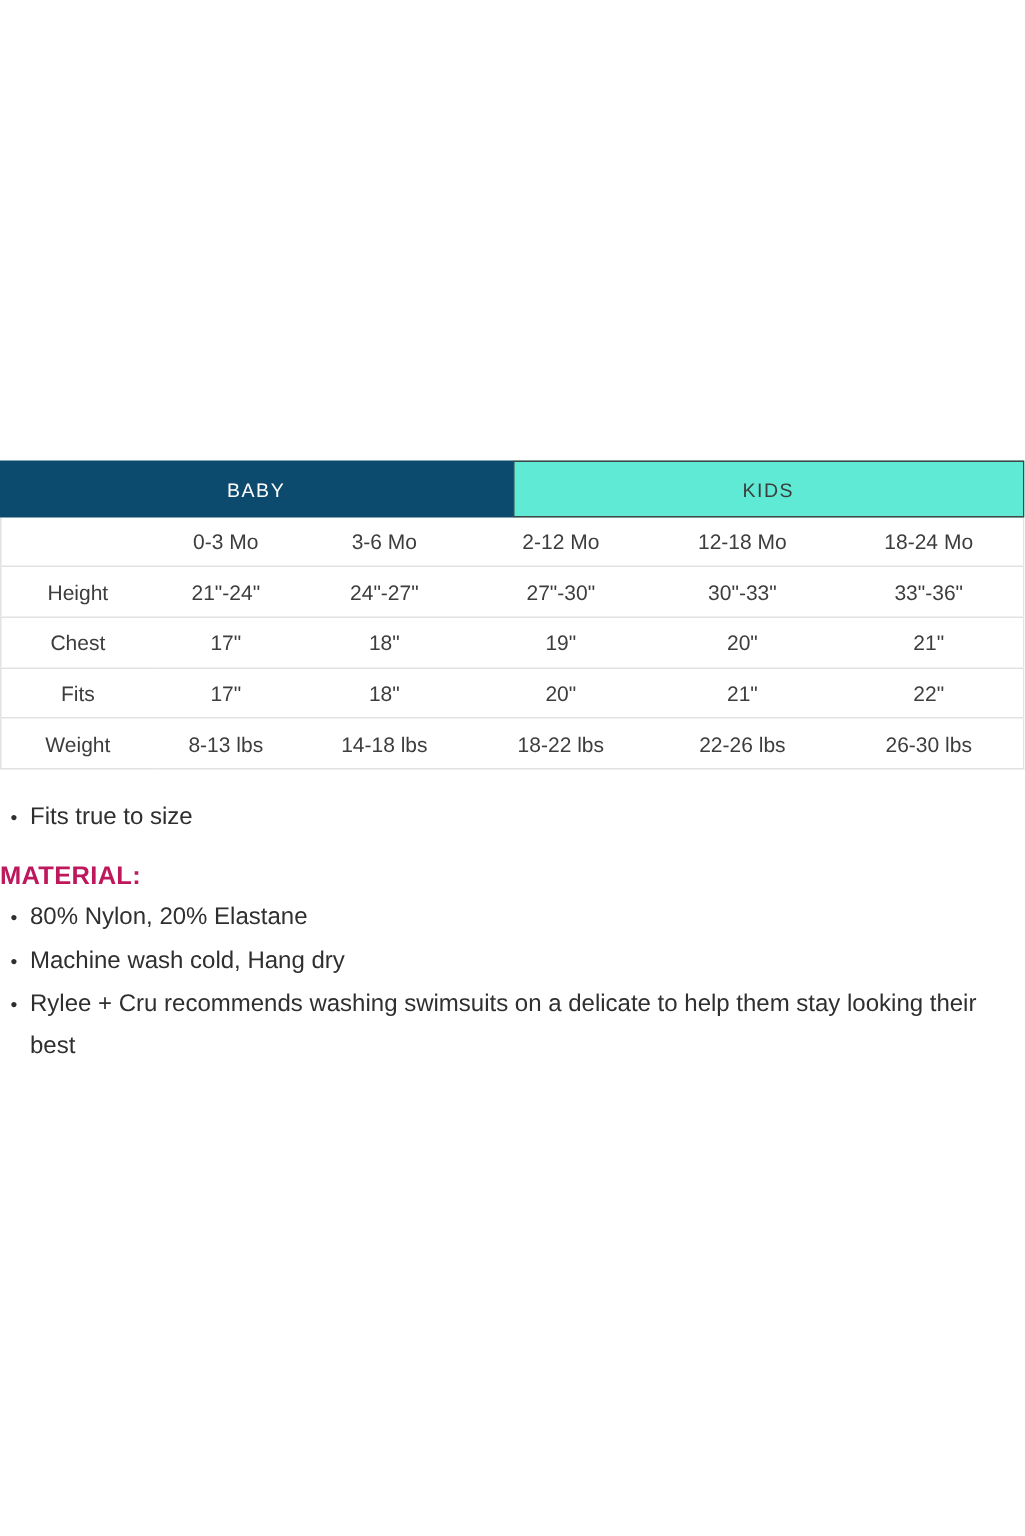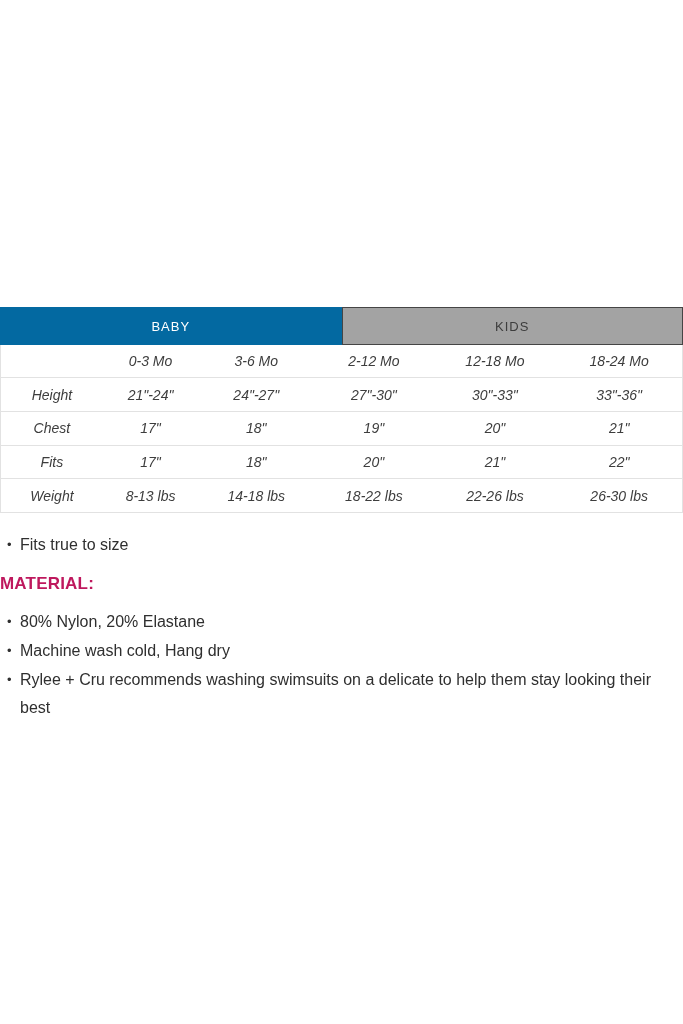--- a/index.html
+++ b/index.html
@@ -9,43 +9,43 @@
     font-family: "Liberation Sans", sans-serif;
     color: #2f2f2f;
     overflow: hidden;
   }
   .page { width: 683px; height: 1024px; position: relative; }
   .content { position: absolute; top: 307px; left: 0; width: 683px; }
 
   
   .group-header { display: flex; height: 38px; width: 100%; }
   .group-baby {
-    width: 50%; background: #0369a1; color: #ffffff;
+    width: 50%; background: #0c4a6e; color: #ffffff;
     display: flex; align-items: center; justify-content: center;
     font-size: 13px; letter-spacing: 1px;
   }
   .group-kids {
-    width: 50%; background: #a3a3a3; color: #3d3d3d;
+    width: 50%; background: #5eead4; color: #3d3d3d;
     border: 1px solid #454545;
     display: flex; align-items: center; justify-content: center;
     font-size: 13px; letter-spacing: 1px;
   }
   table.size-table {
     width: 100%; height: 168px;
     border-collapse: collapse;
     table-layout: fixed;
     font-size: 14px; color: #3d3d3d;
   }
   table.size-table td {
     text-align: center; vertical-align: middle;
     border-top: 1px solid #e2e2e2;
     white-space: nowrap;
   }
   table.size-table tr:first-child td { border-top: none; }
-  table.size-table { border-left: 1px solid #e2e2e2; border-right: 1px solid #e2e2e2; border-bottom: 1px solid #e2e2e2; font-style: italic; }
+  table.size-table { border-left: 1px solid #e2e2e2; border-right: 1px solid #e2e2e2; border-bottom: 1px solid #e2e2e2; }
 
   
   .notes { padding-right: 0; }
   ul.bullet-list { list-style: none; }
   ul.bullet-list li {
     position: relative;
     padding-left: 20px;
     font-size: 16px; line-height: 28px;
     margin-bottom: 1px;
     color: #2f2f2f;
@@ -54,21 +54,21 @@
     content: "\2022";
     position: absolute; left: 7px; top: 0;
     font-size: 13px; line-height: 28px; color: #2f2f2f;
   }
   .fit-list { margin-top: 18px; }
   .material-heading {
     margin-top: 11px;
     font-size: 17px; font-weight: bold; line-height: 28px;
     color: #be185d; letter-spacing: 0.2px;
   }
-  .material-list { margin-top: 10px; }
+  .material-list { }
 </style>
 </head>
 <body>
 
 <div class="page">
   <div class="content">
 
     <div>
       <div class="group-header">
         <div class="group-baby">BABY</div>

